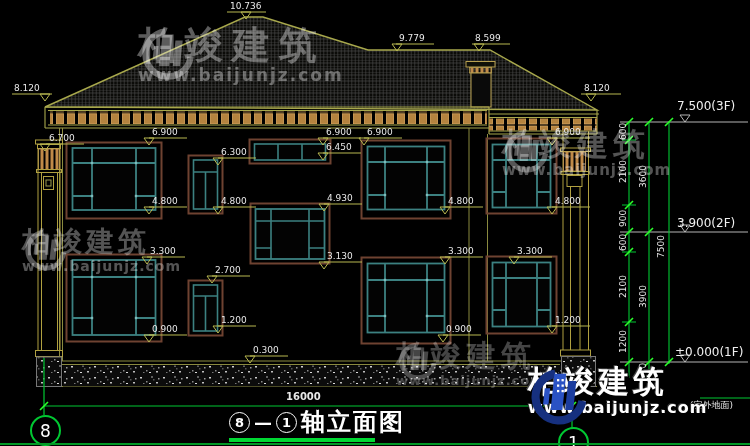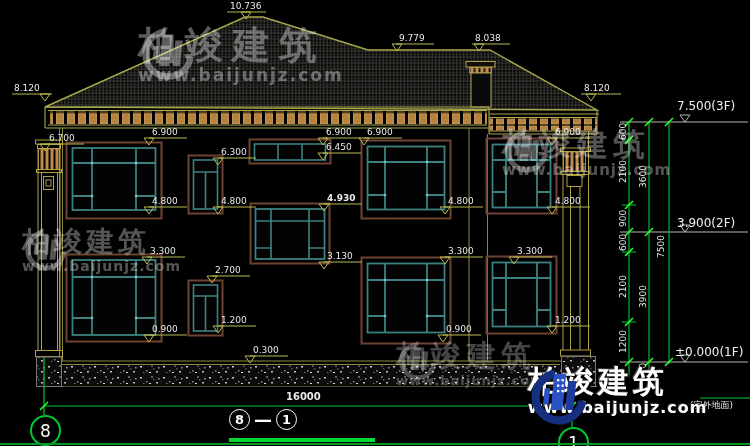--- a/index.html
+++ b/index.html
@@ -279,35 +279,35 @@
         </g>
   </svg>
   <div class="txt">
     <span class="brand" style="font-size:30px;letter-spacing:5px;">柏竣建筑</span>
     <span class="url" style="font-size:13px;letter-spacing:1px;">www.baijunjz.com</span>
   </div>
 </div>
 
 <span class="dim" style="left:230px;top:1px;text-align:right;">10.736</span>
 <span class="dim" style="left:399px;top:33px;">9.779</span>
-<span class="dim" style="left:475px;top:33px;">8.038</span>
+<span class="dim" style="left:475px;top:33px;">8.599</span>
 <span class="dim" style="left:14px;top:83px;">8.120</span>
 <span class="dim" style="left:584px;top:83px;">8.120</span>
 <span class="dim" style="left:49px;top:133px;">6.700</span>
 <span class="dim" style="left:152px;top:127px;">6.900</span>
 <span class="dim" style="left:326px;top:127px;">6.900</span>
 <span class="dim" style="left:326px;top:142px;">6.450</span>
 <span class="dim" style="left:367px;top:127px;">6.900</span>
 <span class="dim" style="left:555px;top:127px;">6.900</span>
 <span class="dim" style="left:221px;top:147px;">6.300</span>
 <span class="dim" style="left:152px;top:196px;">4.800</span>
 <span class="dim" style="left:221px;top:196px;">4.800</span>
 <span class="dim" style="left:448px;top:196px;">4.800</span>
 <span class="dim" style="left:555px;top:196px;">4.800</span>
-<span class="dim" style="left:327px;top:193px;font-weight:bold;">4.930</span>
+<span class="dim" style="left:327px;top:193px;">4.930</span>
 <span class="dim" style="left:327px;top:251px;">3.130</span>
 <span class="dim" style="left:150px;top:246px;">3.300</span>
 <span class="dim" style="left:448px;top:246px;">3.300</span>
 <span class="dim" style="left:517px;top:246px;">3.300</span>
 <span class="dim" style="left:215px;top:265px;text-align:right;">2.700</span>
 <span class="dim" style="left:221px;top:315px;">1.200</span>
 <span class="dim" style="left:555px;top:315px;">1.200</span>
 <span class="dim" style="left:152px;top:324px;">0.900</span>
 <span class="dim" style="left:446px;top:324px;">0.900</span>
 <span class="dim" style="left:253px;top:345px;">0.300</span>
@@ -333,20 +333,21 @@
       <span>8</span>
     </div>
 <div class="axisb" style="left:558px;top:427px;">
       <span>1</span>
     </div>
 
 <div id="title">
   <span class="tcirc">8</span>
   <span class="tdash">—</span>
   <span class="tcirc">1</span>
+  <span class="ttext">轴立面图</span>
 </div>
 <div id="title-underline"></div>
 <div id="bottom-rule"></div>
 
 <div id="wm-bottom-right">
   <svg width="58" height="66" viewBox="0 0 64 72">
     <path d="M30,8 A26,26 0 1 0 60,38" fill="none" stroke="#16307f" stroke-width="9"></path>
     <g transform="skewX(-6)">
       <rect x="30" y="8" width="13" height="40" fill="#2a52c4"></rect>
       <rect x="46" y="16" width="9" height="32" fill="#1b3c9e"></rect>

